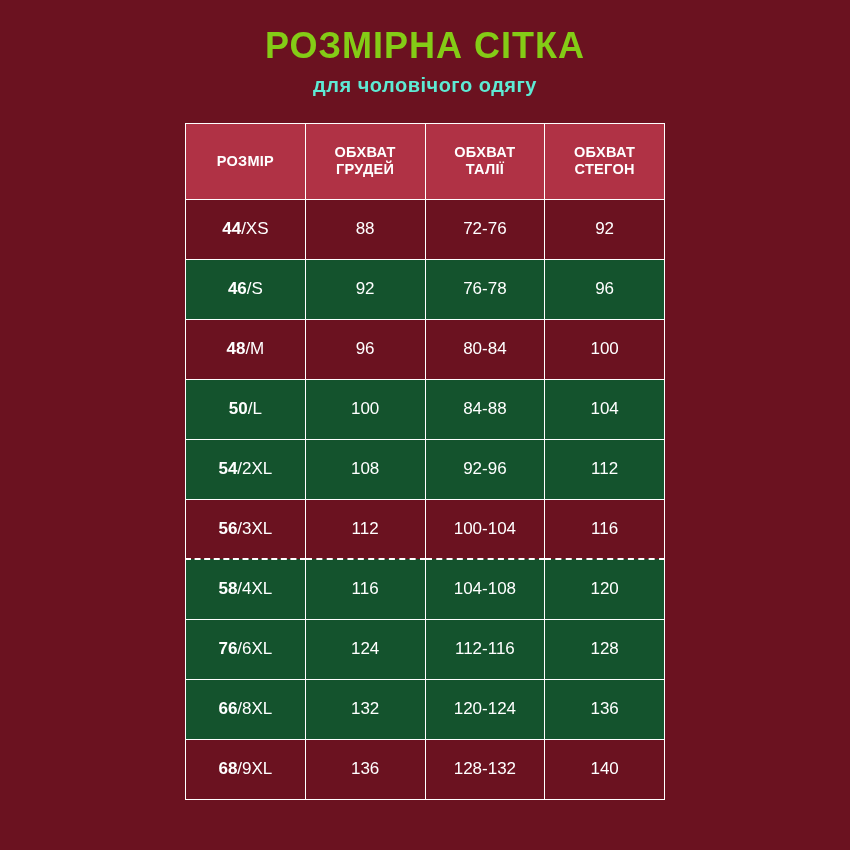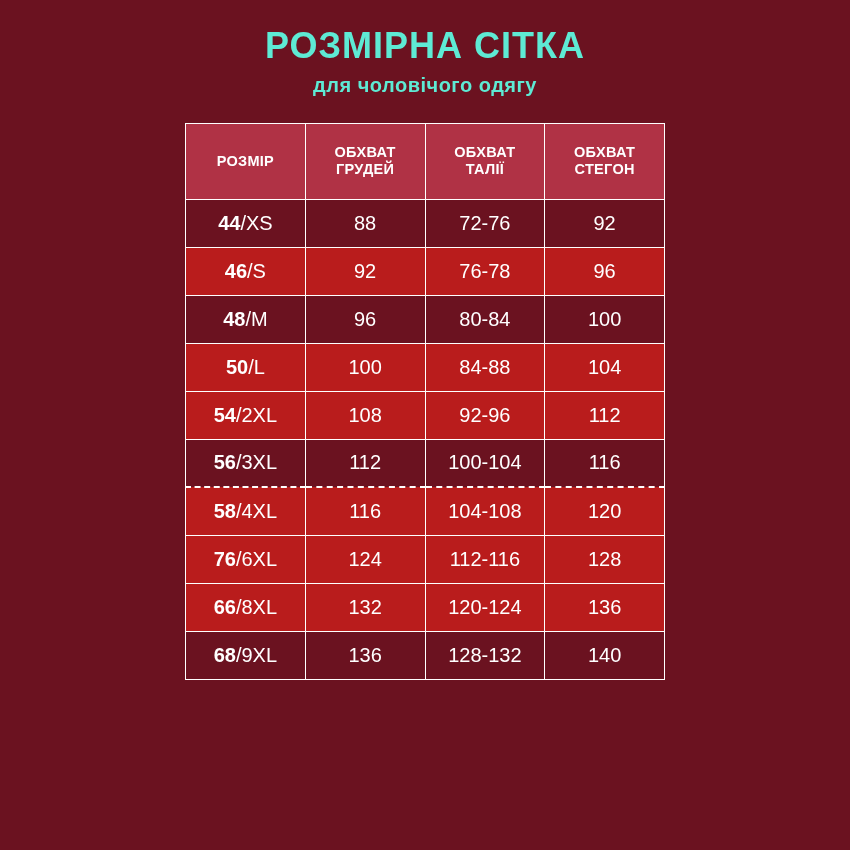--- a/index.html
+++ b/index.html
@@ -14,21 +14,21 @@
     overflow: hidden;
   }
   .page {
     position: relative;
     width: 850px;
     height: 850px;
     box-sizing: border-box;
   }
   .title {
     text-align: center;
-    color: #5eead4;
+    color: #84cc16;
     font-size: 36px;
     font-weight: bold;
     letter-spacing: 1px;
     padding-top: 26px;
     line-height: 1.1;
   }
   .subtitle {
     text-align: center;
     color: #5eead4;
     font-size: 20px;
@@ -44,42 +44,42 @@
     width: 100%;
     border-collapse: collapse;
     table-layout: fixed;
     border-radius: 32px;
   }
   table.size-table th,
   table.size-table td {
     border: 1px solid #ffffff;
     text-align: center;
     color: #ffffff;
-    font-size: 20px;
-    height: 48px;
+    font-size: 17px;
+    height: 60px;
     vertical-align: middle;
     padding: 0 2px;
     box-sizing: border-box;
   }
   table.size-table thead th {
     background: #b03245;
     font-size: 14.5px;
     font-weight: bold;
     letter-spacing: 0.3px;
     line-height: 1.15;
     height: 76px;
   }
   thead th.col-size {
     font-size: 16px;
   }
   tbody tr.row-dark td {
     background: #6b1220;
   }
   tbody tr.row-light td {
-    background: #b91c1c;
+    background: #14532d;
     text-align: center;
   }
   td.cell-size .sz-num {
     font-weight: bold;
   }
   td.cell-size .sz-sep {
     font-weight: normal;
   }
   td.cell-size .sz-alpha {
     font-weight: normal;

